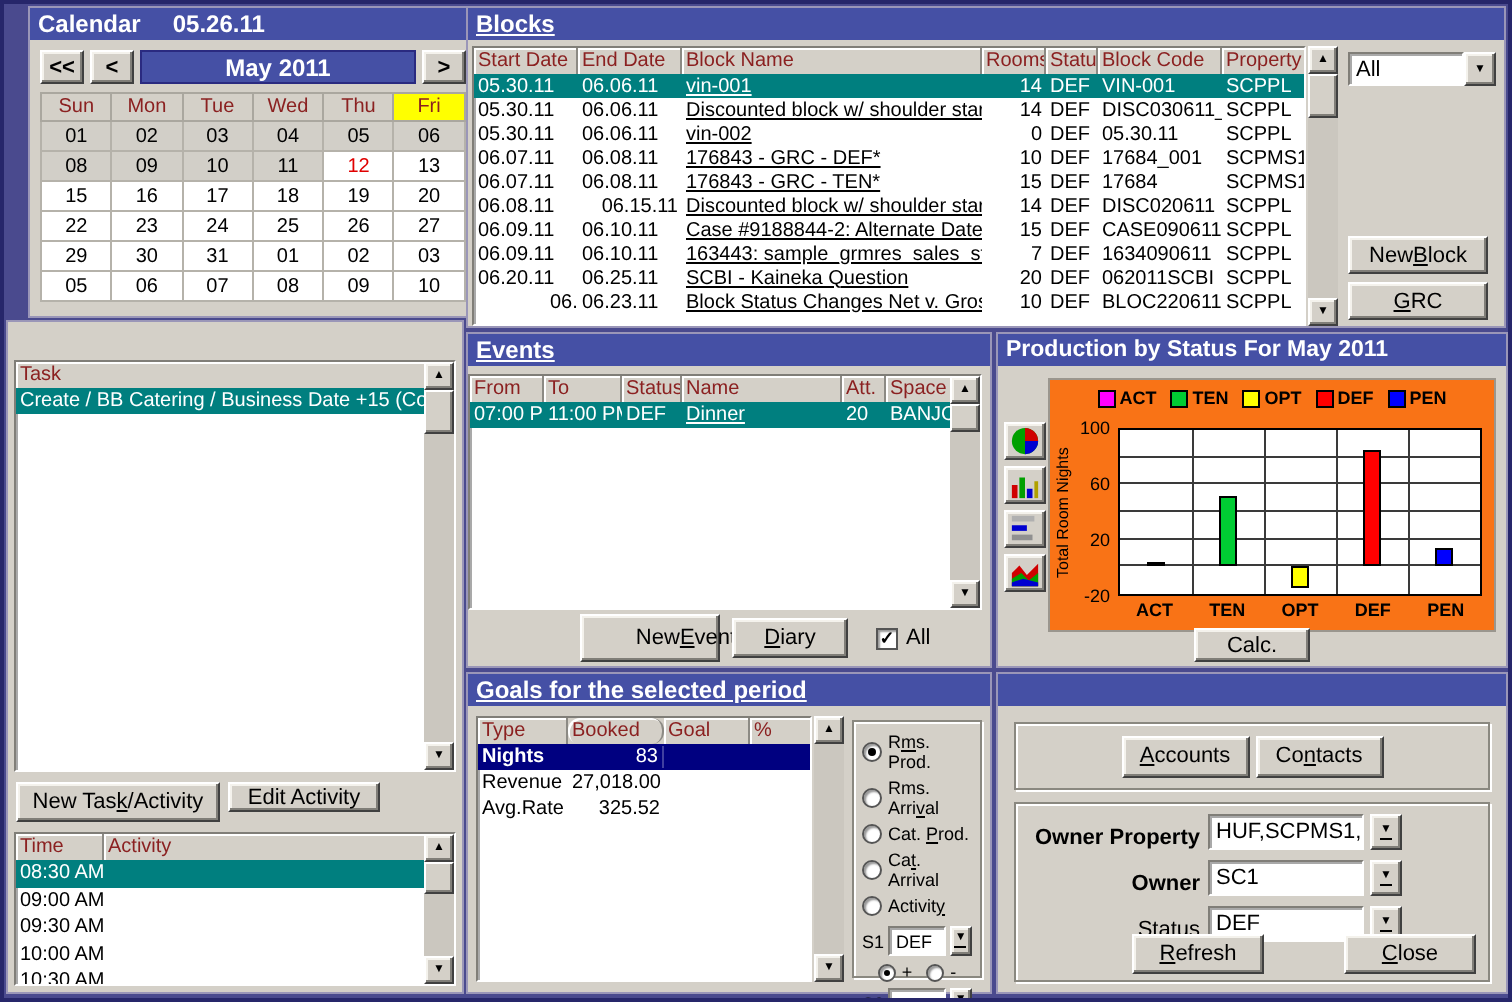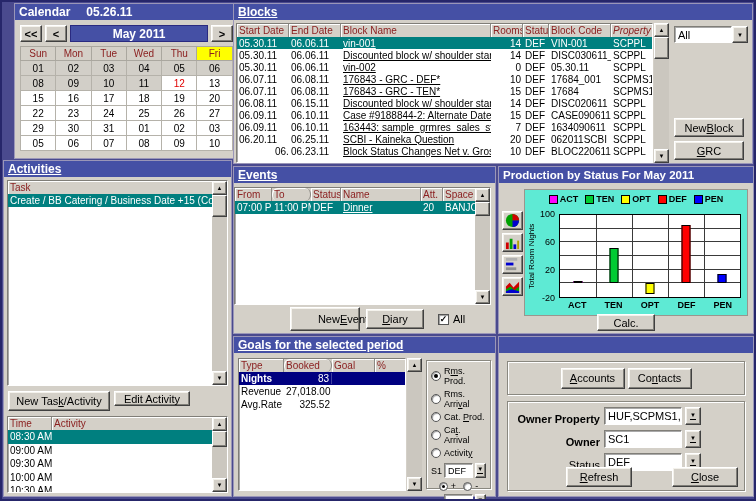--- a/index.html
+++ b/index.html
@@ -73,21 +73,21 @@
   
   .radio { width:10px; height:10px; border-radius:50%; background:#fff; flex:none;
     border:1px solid #555; box-shadow: inset 1px 1px 1px #999; position:relative; }
   .radio.sel::after { content:''; position:absolute; inset:2px; border-radius:50%; background:#000; }
   .cbx { width:11px; height:11px; background:#fff; flex:none;
     border:1px solid #555; box-shadow: inset 1px 1px 1px #999;
     font-size:9px; line-height:9px; text-align:center; font-weight:bold; }
   .groupbox { border:1px solid #8a8880; box-shadow: inset 1px 1px 0 #fff, 1px 1px 0 #fff; }
   
   #chart-box { position:absolute; left:25px; top:22px; width:224px; height:127px;
-    background:#5eead4; border:1px solid #9a968e; }
+    background:#f97316; border:1px solid #9a968e; }
   #legend { position:absolute; top:4px; left:0; right:0; display:flex;
     justify-content:center; gap:7px; align-items:center; }
   .lg-item { display:flex; gap:2px; align-items:center; font-size:9px; font-weight:bold; }
   .lg-sw { width:9px; height:9px; border:1px solid #000; display:inline-block; }
   #ylabel { position:absolute; left:1px; top:24px; height:84px; width:11px;
     writing-mode:vertical-rl; transform:rotate(180deg); font-size:8px;
     display:flex; align-items:center; justify-content:center; color:#000; }
   #yticks { position:absolute; left:10px; width:22px; top:24px; height:84px; }
   #yticks div { position:absolute; right:2px; font-size:9px; transform:translateY(50%); }
   #plot { position:absolute; left:34px; top:24px; width:182px; height:84px;
@@ -194,21 +194,21 @@
       <span class="t-link">Blocks</span>
     </div>
     <div class="sunken" style="position:absolute;left:2px;top:19px;width:417px;height:140px;">
       <div class="hrow">
         <div class="hcell" style="width:52px;">Start Date</div>
         <div class="hcell" style="width:52px;">End Date</div>
         <div class="hcell" style="width:150px;">Block Name</div>
         <div class="hcell" style="width:32px;">Rooms</div>
         <div class="hcell" style="width:26px;">Status</div>
         <div class="hcell" style="width:62px;">Block Code</div>
-        <div class="hcell" style="flex:1;border-right:none;font-style:italic;">Property</div>
+        <div class="hcell" style="flex:1;border-right:none;">Property</div>
       </div>
       <div class="trow sel-teal" style="height:12px;">
         <div class="c" style="width:52px;">05.30.11</div>
         <div class="c" style="width:52px;">06.06.11</div>
         <div class="c" style="width:150px;"><span class="lnk">vin-001</span></div>
         <div class="c num" style="width:32px;">14</div>
         <div class="c" style="width:26px;">DEF</div>
         <div class="c" style="width:62px;">VIN-001</div>
         <div class="c" style="flex:1;">SCPPL</div>
       </div>
@@ -243,21 +243,21 @@
         <div class="c" style="width:52px;">06.07.11</div>
         <div class="c" style="width:52px;">06.08.11</div>
         <div class="c" style="width:150px;"><span class="lnk">176843 - GRC - TEN*</span></div>
         <div class="c num" style="width:32px;">15</div>
         <div class="c" style="width:26px;">DEF</div>
         <div class="c" style="width:62px;">17684</div>
         <div class="c" style="flex:1;">SCPMS1</div>
       </div>
       <div class="trow" style="height:12px;">
         <div class="c" style="width:52px;">06.08.11</div>
-        <div class="c" style="width:52px;">06.15.11</div>
+        <div class="c" style="width:52px;text-align:right;">06.15.11</div>
         <div class="c" style="width:150px;"><span class="lnk">Discounted block w/ shoulder start</span></div>
         <div class="c num" style="width:32px;">14</div>
         <div class="c" style="width:26px;">DEF</div>
         <div class="c" style="width:62px;">DISC020611</div>
         <div class="c" style="flex:1;">SCPPL</div>
       </div>
       <div class="trow" style="height:12px;">
         <div class="c" style="width:52px;">06.09.11</div>
         <div class="c" style="width:52px;">06.10.11</div>
         <div class="c" style="width:150px;"><span class="lnk">Case #9188844-2: Alternate Dates</span></div>
@@ -302,23 +302,20 @@
     </div>
     <div style="position:absolute;left:440px;top:22px;right:4px;display:flex;">
       <div class="field" style="flex:1;height:17px;">All</div>
       <div class="btn3d combo-arrow">▼</div>
     </div>
     <div class="btn3d" style="position:absolute;right:8px;bottom:26px;width:70px;height:19px;">New <u>B</u>lock</div>
     <div class="btn3d" style="position:absolute;right:8px;bottom:3px;width:70px;height:19px;"><u>G</u>RC</div>
   </div>
 
   <div class="panel" style="left:1px;top:158px;width:229px;height:337px;">
-    <div class="titlebar">
-      <span class="t-link">Activities</span>
-    </div>
     <div class="sunken" style="position:absolute;left:3px;top:19px;right:3px;height:206px;">
       <div class="hrow">
           <div class="hcell" style="flex:1;border-right:none;">Task</div>
         </div>
       <div class="trow sel-teal" style="height:13px;">
         <div class="c" style="flex:1;">Create / BB Catering / Business Date +15 (Copy)</div>
       </div>
       <div class="vsb" style="right:0;top:0;height:100%;position:absolute;">
         <div class="btn3d sbtn">▲</div>
         <div class="vthumb"></div>
@@ -364,21 +361,21 @@
     </div>
   </div>
 
   <div class="panel" style="left:231px;top:164px;width:263px;height:168px;">
     <div class="titlebar">
       <span class="t-link">Events</span>
     </div>
     <div class="sunken" style="position:absolute;left:0;top:20px;right:4px;height:118px;">
       <div class="hrow">
         <div class="hcell" style="width:37px;">From</div>
-        <div class="hcell" style="width:39px;border-radius:6px;">To</div>
+        <div class="hcell" style="width:39px;">To</div>
         <div class="hcell" style="width:30px;">Status</div>
         <div class="hcell" style="width:80px;">Name</div>
         <div class="hcell" style="width:22px;">Att.</div>
         <div class="hcell" style="flex:1;border-right:none;">Space</div>
       </div>
       <div class="trow sel-teal" style="height:13px;">
         <div class="c" style="width:37px;padding-right:0;">07:00 PM</div>
         <div class="c" style="width:39px;padding-right:0;">11:00 PM</div>
         <div class="c" style="width:30px;">DEF</div>
         <div class="c" style="width:80px;"><span class="lnk">Dinner</span></div>

